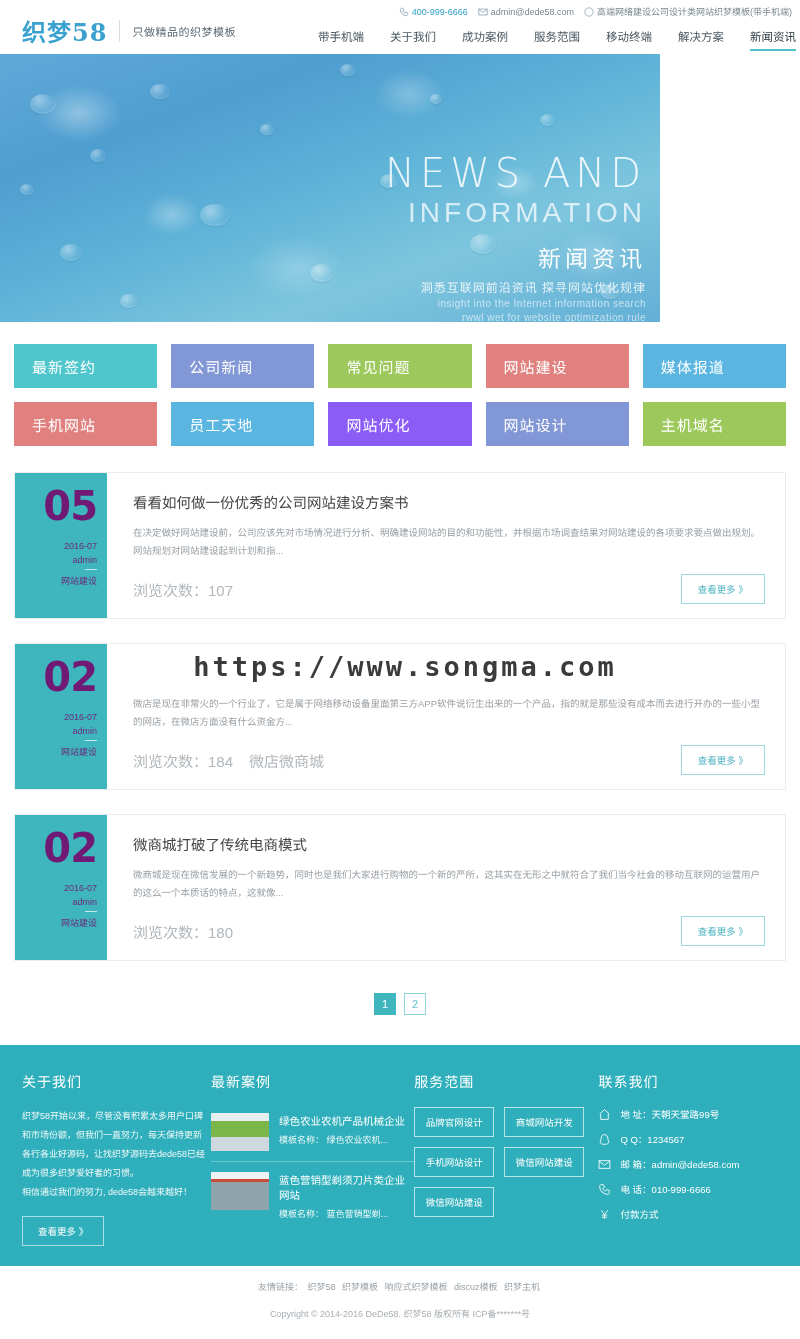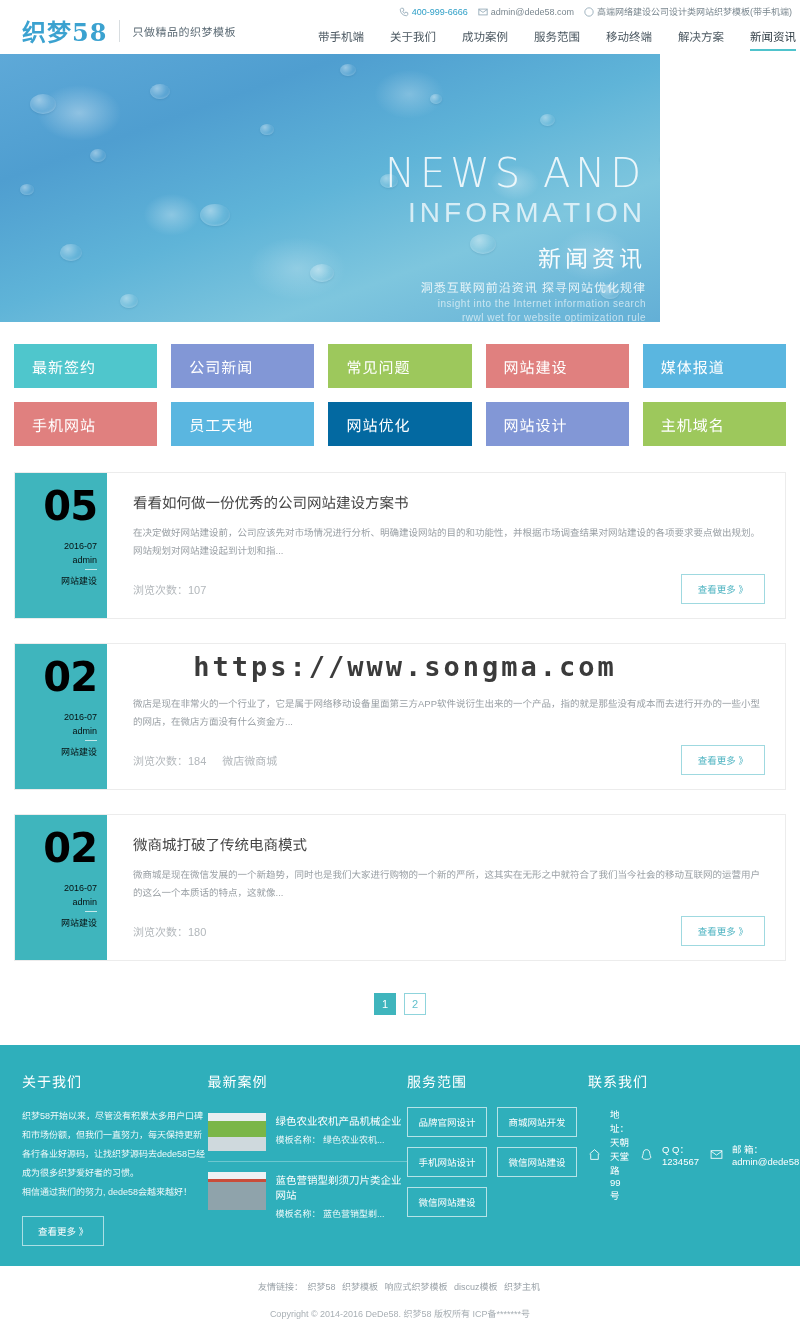--- a/index.html
+++ b/index.html
@@ -83,38 +83,38 @@
     color: #fff; font-size: 15px; letter-spacing: 1px; cursor: pointer;
   }
 
   
   .news-list { width: 800px; padding: 26px 14px 0 14px; }
   .news-card {
     display: flex; background: #fff; border: 1px solid #ececec;
     margin-bottom: 24px; position: relative;
   }
   .news-date {
-    width: 92px; flex: 0 0 92px; background: #3fb5bd; color: #000000;
+    width: 92px; flex: 0 0 92px; background: #3fb5bd; color: #701a75;
     padding: 14px 10px 14px 0; text-align: right; display: flex;
     flex-direction: column; align-items: flex-end; justify-content: flex-start;
   }
   .nd-day {
     font-size: 40px; font-weight: bold; line-height: 0.95;
     font-family: "DejaVu Sans", sans-serif; letter-spacing: -1px;
   }
   .nd-month { font-size: 9px; margin-top: 16px; opacity: 0.92; }
   .nd-author { font-size: 9px; margin-top: 4px; opacity: 0.92; }
   .nd-sep { width: 12px; height: 1px; background: rgba(255,255,255,0.7); margin: 4px 0; }
   .nd-cat { font-size: 9px; opacity: 0.92; }
 
   .news-body { flex: 1; padding: 18px 20px 14px 26px; }
   .news-title { font-size: 14.5px; color: #444; margin-bottom: 12px; cursor: pointer; }
   .news-desc { font-size: 9.5px; color: #9aa0a5; line-height: 1.9; margin-bottom: 14px; }
   .news-foot { display: flex; align-items: center; justify-content: space-between; }
-  .news-meta { font-size: 11px; color: #b2b7bb; display: flex; gap: 16px; }
+  .news-meta { font-size: 15px; color: #b2b7bb; display: flex; gap: 16px; }
   .more-btn {
     border: 1px solid #9fd9e0; color: #4fb4c2; font-size: 9.5px;
     padding: 7px 16px; cursor: pointer; white-space: nowrap; background: #fff;
   }
 
   
   .watermark {
     position: absolute; left: 110px; top: 645px; width: 590px; height: 42px;
     background: #fff; display: flex; align-items: center; justify-content: center;
     font-family: "DejaVu Sans Mono", "Liberation Mono", monospace;
@@ -151,21 +151,21 @@
   .thumb-a { background: linear-gradient(#e8eef0 0 22%, #7ab648 22% 62%, #cfd9dd 62% 100%); }
   .thumb-b { background: linear-gradient(#eef2f4 0 18%, #c94d3a 18% 26%, #8fa3ab 26% 100%); }
   .case-info { flex: 1; }
   .case-name { font-size: 10.5px; color: #fff; margin-bottom: 5px; cursor: pointer; }
   .case-sub { font-size: 9px; color: rgba(255,255,255,0.9); }
   .svc-grid { display: flex; flex-wrap: wrap; gap: 10px; width: 170px; }
   .svc-btn {
     border: 1px solid rgba(255,255,255,0.65); font-size: 9.5px; color: #fff;
     padding: 7px 0; width: 80px; text-align: center; cursor: pointer;
   }
-  .contact-list { display: flex; flex-direction: row; gap: 11px; margin-top: 8px; }
+  .contact-list { display: flex; flex-direction: column; gap: 11px; margin-top: 8px; }
   .contact-row { display: flex; align-items: center; gap: 9px; font-size: 9.5px; color: #fff; }
   .contact-row .c-ico { width: 13px; height: 13px; flex: 0 0 13px; }
   .contact-row .c-ico svg { width: 13px; height: 13px; display: block; }
 
   .footbar { width: 800px; background: #fff; padding: 14px 0 18px 0; text-align: center; }
   .links { font-size: 9px; color: #9aa2a8; margin-bottom: 14px; }
   .links a { color: #9aa2a8; text-decoration: none; margin: 0 2px; cursor: pointer; }
   .copyright { font-size: 9px; color: #a8afb4; }
 </style>
 </head>
@@ -251,21 +251,21 @@
 
 <div class="cat-section">
   <div class="cat-grid">
     <div class="cat-btn" style="background:#4fc6cc">最新签约</div>
     <div class="cat-btn" style="background:#8297d6">公司新闻</div>
     <div class="cat-btn" style="background:#9dc85c">常见问题</div>
     <div class="cat-btn" style="background:#e0807f">网站建设</div>
     <div class="cat-btn" style="background:#5ab6e0">媒体报道</div>
     <div class="cat-btn" style="background:#e0807f">手机网站</div>
     <div class="cat-btn" style="background:#5ab6e0">员工天地</div>
-    <div class="cat-btn" style="background:#0369a1">网站优化</div>
+    <div class="cat-btn" style="background:#8b5cf6">网站优化</div>
     <div class="cat-btn" style="background:#8297d6">网站设计</div>
     <div class="cat-btn" style="background:#9dc85c">主机域名</div>
   </div>
 </div>
 
 <div class="news-list">
 
   <div class="news-card">
     <div class="news-date">
       <div class="nd-day">05</div>

